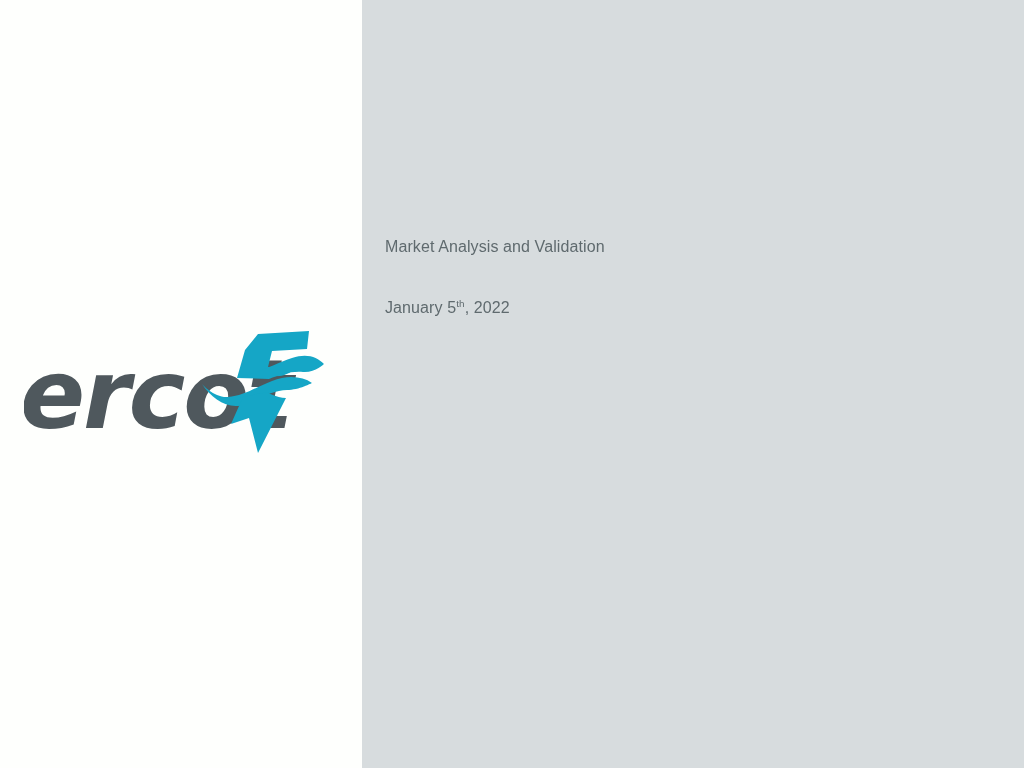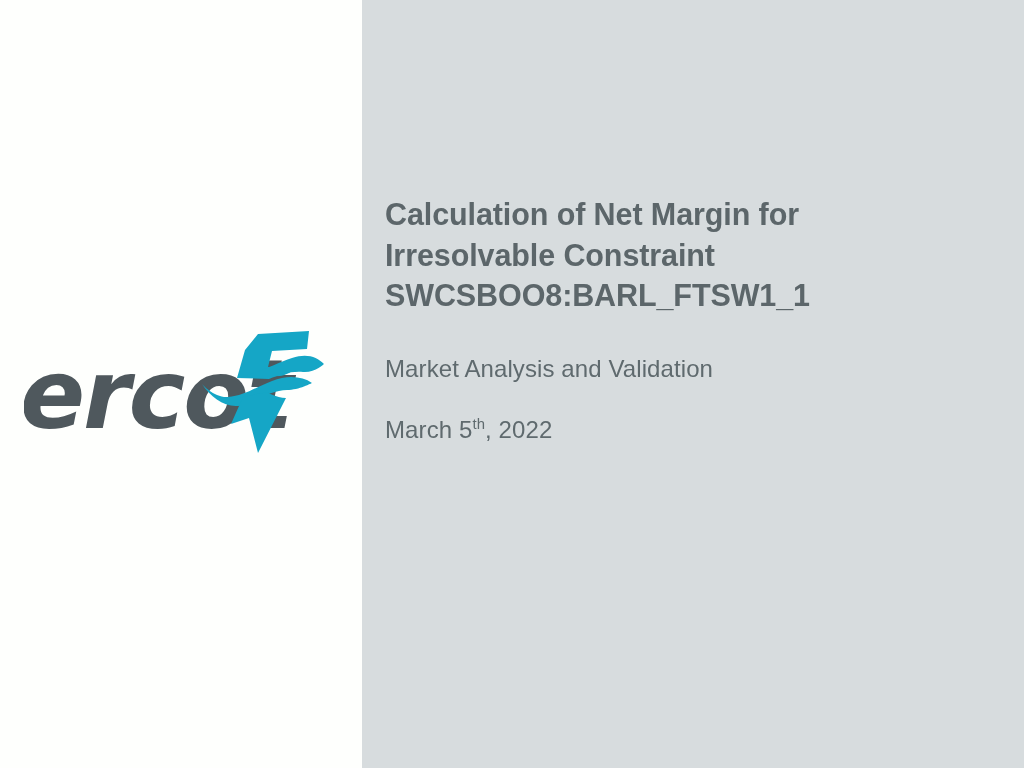--- a/index.html
+++ b/index.html
@@ -78,21 +78,21 @@
     letter-spacing: -0.1px;
     white-space: pre-line;
   }
 
   .subtitle-group {
     margin-top: 41px;
   }
   .subtitle-line {
     font-family: "Liberation Sans", sans-serif;
     font-weight: normal;
-    font-size: 24px;
+    font-size: 16px;
     line-height: 24px;
     color: #5f6a6e;
     margin: 0 0 37px 0;
     letter-spacing: 0.1px;
   }
   .subtitle-line:last-child { margin-bottom: 0; }
 
   .sup {
     font-size: 0.62em;
     vertical-align: super;
@@ -125,27 +125,24 @@
                  C250 64 236 72 222 78 C205 85 188 73 178 58 Z"></path>
 
         <path d="M243 66 C243 66 252 72 262 72 L234 127 L225 92
                  L207 98 L219 71 Z"></path>
       </g>
     </svg>
   </div>
 
   <div class="content">
 
-    <h1 class="title">Calculation of Net Margin for
-Irresolvable Constraint
-SWCSBOO8:BARL_FTSW1_1</h1>
 
     <div class="subtitle-group">
 
       <p class="subtitle-line">Market Analysis and Validation</p>
 
 
-      <p class="subtitle-line"><span>March 5</span><span class="sup">th</span><span>, 2022</span></p>
+      <p class="subtitle-line"><span>January 5</span><span class="sup">th</span><span>, 2022</span></p>
 
     </div>
   </div>
 
 </div>
 
 </body></html>

